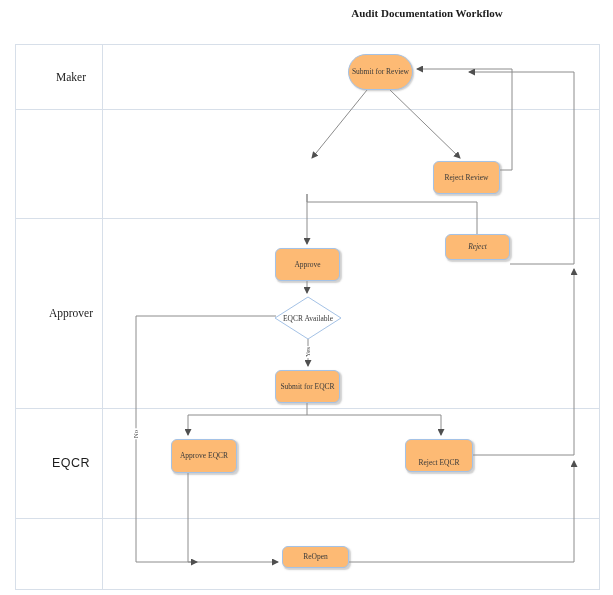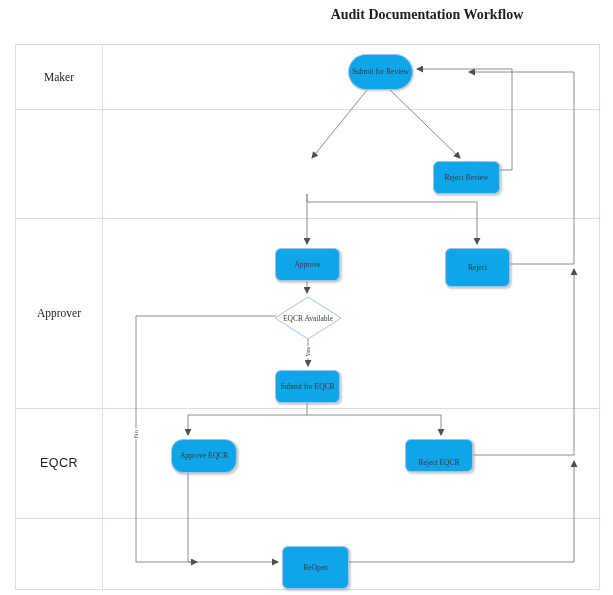--- a/index.html
+++ b/index.html
@@ -10,58 +10,58 @@
     --color-node-text:#3a3a3a;
     --color-title-text:#1d1d1d;
   }
   html,body{margin:0;padding:0;background:#ffffff;}
   .canvas{
     position:relative;width:613px;height:595px;background:#ffffff;
     font-family:"Liberation Serif", serif;overflow:hidden;
   }
   .title{
     position:absolute;left:427px;top:7px;transform:translateX(-50%);
-    font-size:14px;font-weight:bold;color:var(--color-title-text);white-space:nowrap;
+    font-size:11px;font-weight:bold;color:var(--color-title-text);white-space:nowrap;
   }
   .pool{
     position:absolute;left:15px;top:44px;width:585px;height:546px;
     border:1px solid var(--color-lane-border);box-sizing:border-box;
   }
   .vdiv{position:absolute;left:86px;top:0;width:1px;height:100%;background:var(--color-lane-border);}
   .hdiv{position:absolute;left:0;width:100%;height:1px;background:var(--color-lane-border);}
   #hdiv-1{top:64px;} #hdiv-2{top:173px;} #hdiv-3{top:363px;} #hdiv-4{top:473px;}
   .lane-label{
-    position:absolute;left:0;width:86px;display:flex;align-items:center;justify-content:center;
+    position:absolute;left:12px;width:86px;display:flex;align-items:center;justify-content:center;
     color:#1c1c1c;font-size:11.5px;text-align:right;
   }
   #lane-label-maker{top:0;height:64px;}
   #lane-label-checker{top:64px;height:109px;}
   #lane-label-approver{top:173px;height:190px;}
   #lane-label-eqcr{top:363px;height:110px;font-family:"Liberation Sans",sans-serif;font-size:12.5px;letter-spacing:.5px;}
   #lane-label-blank{top:473px;height:73px;}
   svg.edges{position:absolute;left:0;top:0;width:613px;height:595px;}
   .edge{stroke:var(--color-edge);stroke-width:1;fill:none;}
   .arrowfill{fill:var(--color-arrow);}
   .diamond{fill:#ffffff;stroke:var(--color-node-border);stroke-width:1;}
   .node{
-    position:absolute;box-sizing:border-box;background:#0ea5e9;
+    position:absolute;box-sizing:border-box;background:#fdba74;
     border:1px solid var(--color-node-border);border-radius:6px;
     display:flex;align-items:center;justify-content:center;text-align:center;
     font-size:7.5px;line-height:1.55;color:var(--color-node-text);
     box-shadow:1.2px 1.2px 1.5px rgba(150,150,150,.45);padding:2px;
   }
   #node-submit-review{left:348px;top:54px;width:65px;height:36px;border-radius:18px;}
   #node-mark-reviewed{left:275px;top:161px;width:65px;height:33px;}
   #node-reject-review{left:433px;top:161px;width:67px;height:33px;border-radius:6px;}
   #node-approve{left:275px;top:248px;width:65px;height:33px;}
-  #node-reject{left:445px;top:248px;width:65px;height:39px;}
+  #node-reject{left:445px;top:234px;width:65px;height:26px;font-style:italic;}
   #node-submit-eqcr{left:275px;top:370px;width:65px;height:33px;}
-  #node-approve-eqcr{left:171px;top:439px;width:66px;height:34px;border-radius:12px;}
+  #node-approve-eqcr{left:171px;top:439px;width:66px;height:34px;}
   #node-reject-eqcr{left:405px;top:439px;width:68px;height:33px;align-items:flex-end;}
-  #node-reopen{left:282px;top:546px;width:67px;height:43px;}
+  #node-reopen{left:282px;top:546px;width:67px;height:22px;}
   #node-eqcr-available{
     left:276px;top:299px;width:64px;height:40px;
     background:transparent;border:none;box-shadow:none;border-radius:0;
   }
   .edge-label{
     position:absolute;background:#ffffff;padding:0 1px;
     font-size:7px;color:#454545;white-space:nowrap;
   }
   #label-yes{left:308px;top:352px;transform:translate(-50%,-50%) rotate(-90deg);}
   #label-no{left:136px;top:434px;transform:translate(-50%,-50%) rotate(-90deg);}

